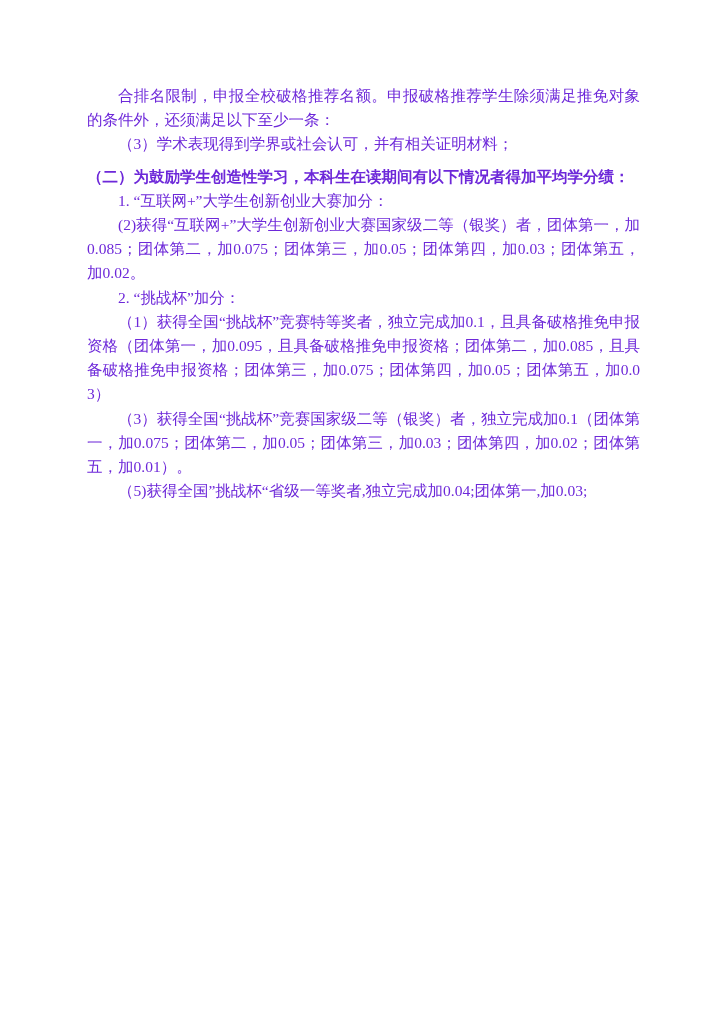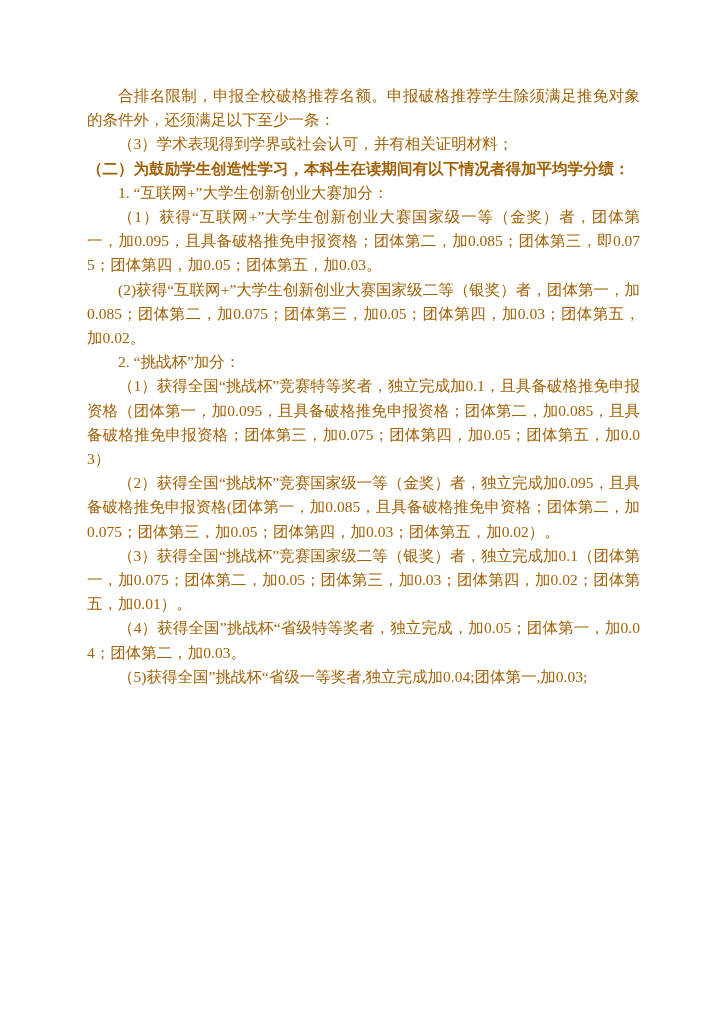--- a/index.html
+++ b/index.html
@@ -13,50 +13,48 @@
     height: 1024px;
     background: #ffffff;
     overflow: hidden;
     font-family: "Liberation Serif", "DejaVu Serif", serif;
   }
   .doc-content {
     position: absolute;
     left: 87px;
     top: 84px;
     width: 553px;
-    color: #a16207;
+    color: #6d28d9;
     font-size: 15.5px;
     line-height: 24.2px;
     text-align: justify;
     letter-spacing: 0;
   }
   .para {
     margin: 0;
     padding: 0;
     word-break: break-all;
   }
   .para.indent {
     text-indent: 2em;
   }
   .para.heading {
     font-weight: bold;
     text-indent: 0;
+    margin-top: 8px;
   }
 </style>
 </head>
 <body>
 
 <div class="page">
   <div class="doc-content">
     <p class="para indent">合排名限制，申报全校破格推荐名额。申报破格推荐学生除须满足推免对象的条件外，还须满足以下至少一条：</p>
     <p class="para indent">（3）学术表现得到学界或社会认可，并有相关证明材料；</p>
     <p class="para heading">（二）为鼓励学生创造性学习，本科生在读期间有以下情况者得加平均学分绩：</p>
     <p class="para indent">1. “互联网+”大学生创新创业大赛加分：</p>
-    <p class="para indent">（1）获得“互联网+”大学生创新创业大赛国家级一等（金奖）者，团体第一，加0.095，且具备破格推免申报资格；团体第二，加0.085；团体第三，即0.075；团体第四，加0.05；团体第五，加0.03。</p>
     <p class="para indent">(2)获得“互联网+”大学生创新创业大赛国家级二等（银奖）者，团体第一，加0.085；团体第二，加0.075；团体第三，加0.05；团体第四，加0.03；团体第五，加0.02。</p>
     <p class="para indent">2. “挑战杯”加分：</p>
     <p class="para indent">（1）获得全国“挑战杯”竞赛特等奖者，独立完成加0.1，且具备破格推免申报资格（团体第一，加0.095，且具备破格推免申报资格；团体第二，加0.085，且具备破格推免申报资格；团体第三，加0.075；团体第四，加0.05；团体第五，加0.03）</p>
-    <p class="para indent">（2）获得全国“挑战杯”竞赛国家级一等（金奖）者，独立完成加0.095，且具备破格推免申报资格(团体第一，加0.085，且具备破格推免申资格；团体第二，加0.075；团体第三，加0.05；团体第四，加0.03；团体第五，加0.02）。</p>
     <p class="para indent">（3）获得全国“挑战杯”竞赛国家级二等（银奖）者，独立完成加0.1（团体第一，加0.075；团体第二，加0.05；团体第三，加0.03；团体第四，加0.02；团体第五，加0.01）。</p>
-    <p class="para indent">（4）获得全国”挑战杯“省级特等奖者，独立完成，加0.05；团体第一，加0.04；团体第二，加0.03。</p>
     <p class="para indent">（5)获得全国”挑战杯“省级一等奖者,独立完成加0.04;团体第一,加0.03;</p>
   </div>
 </div>
 
 </body></html>

